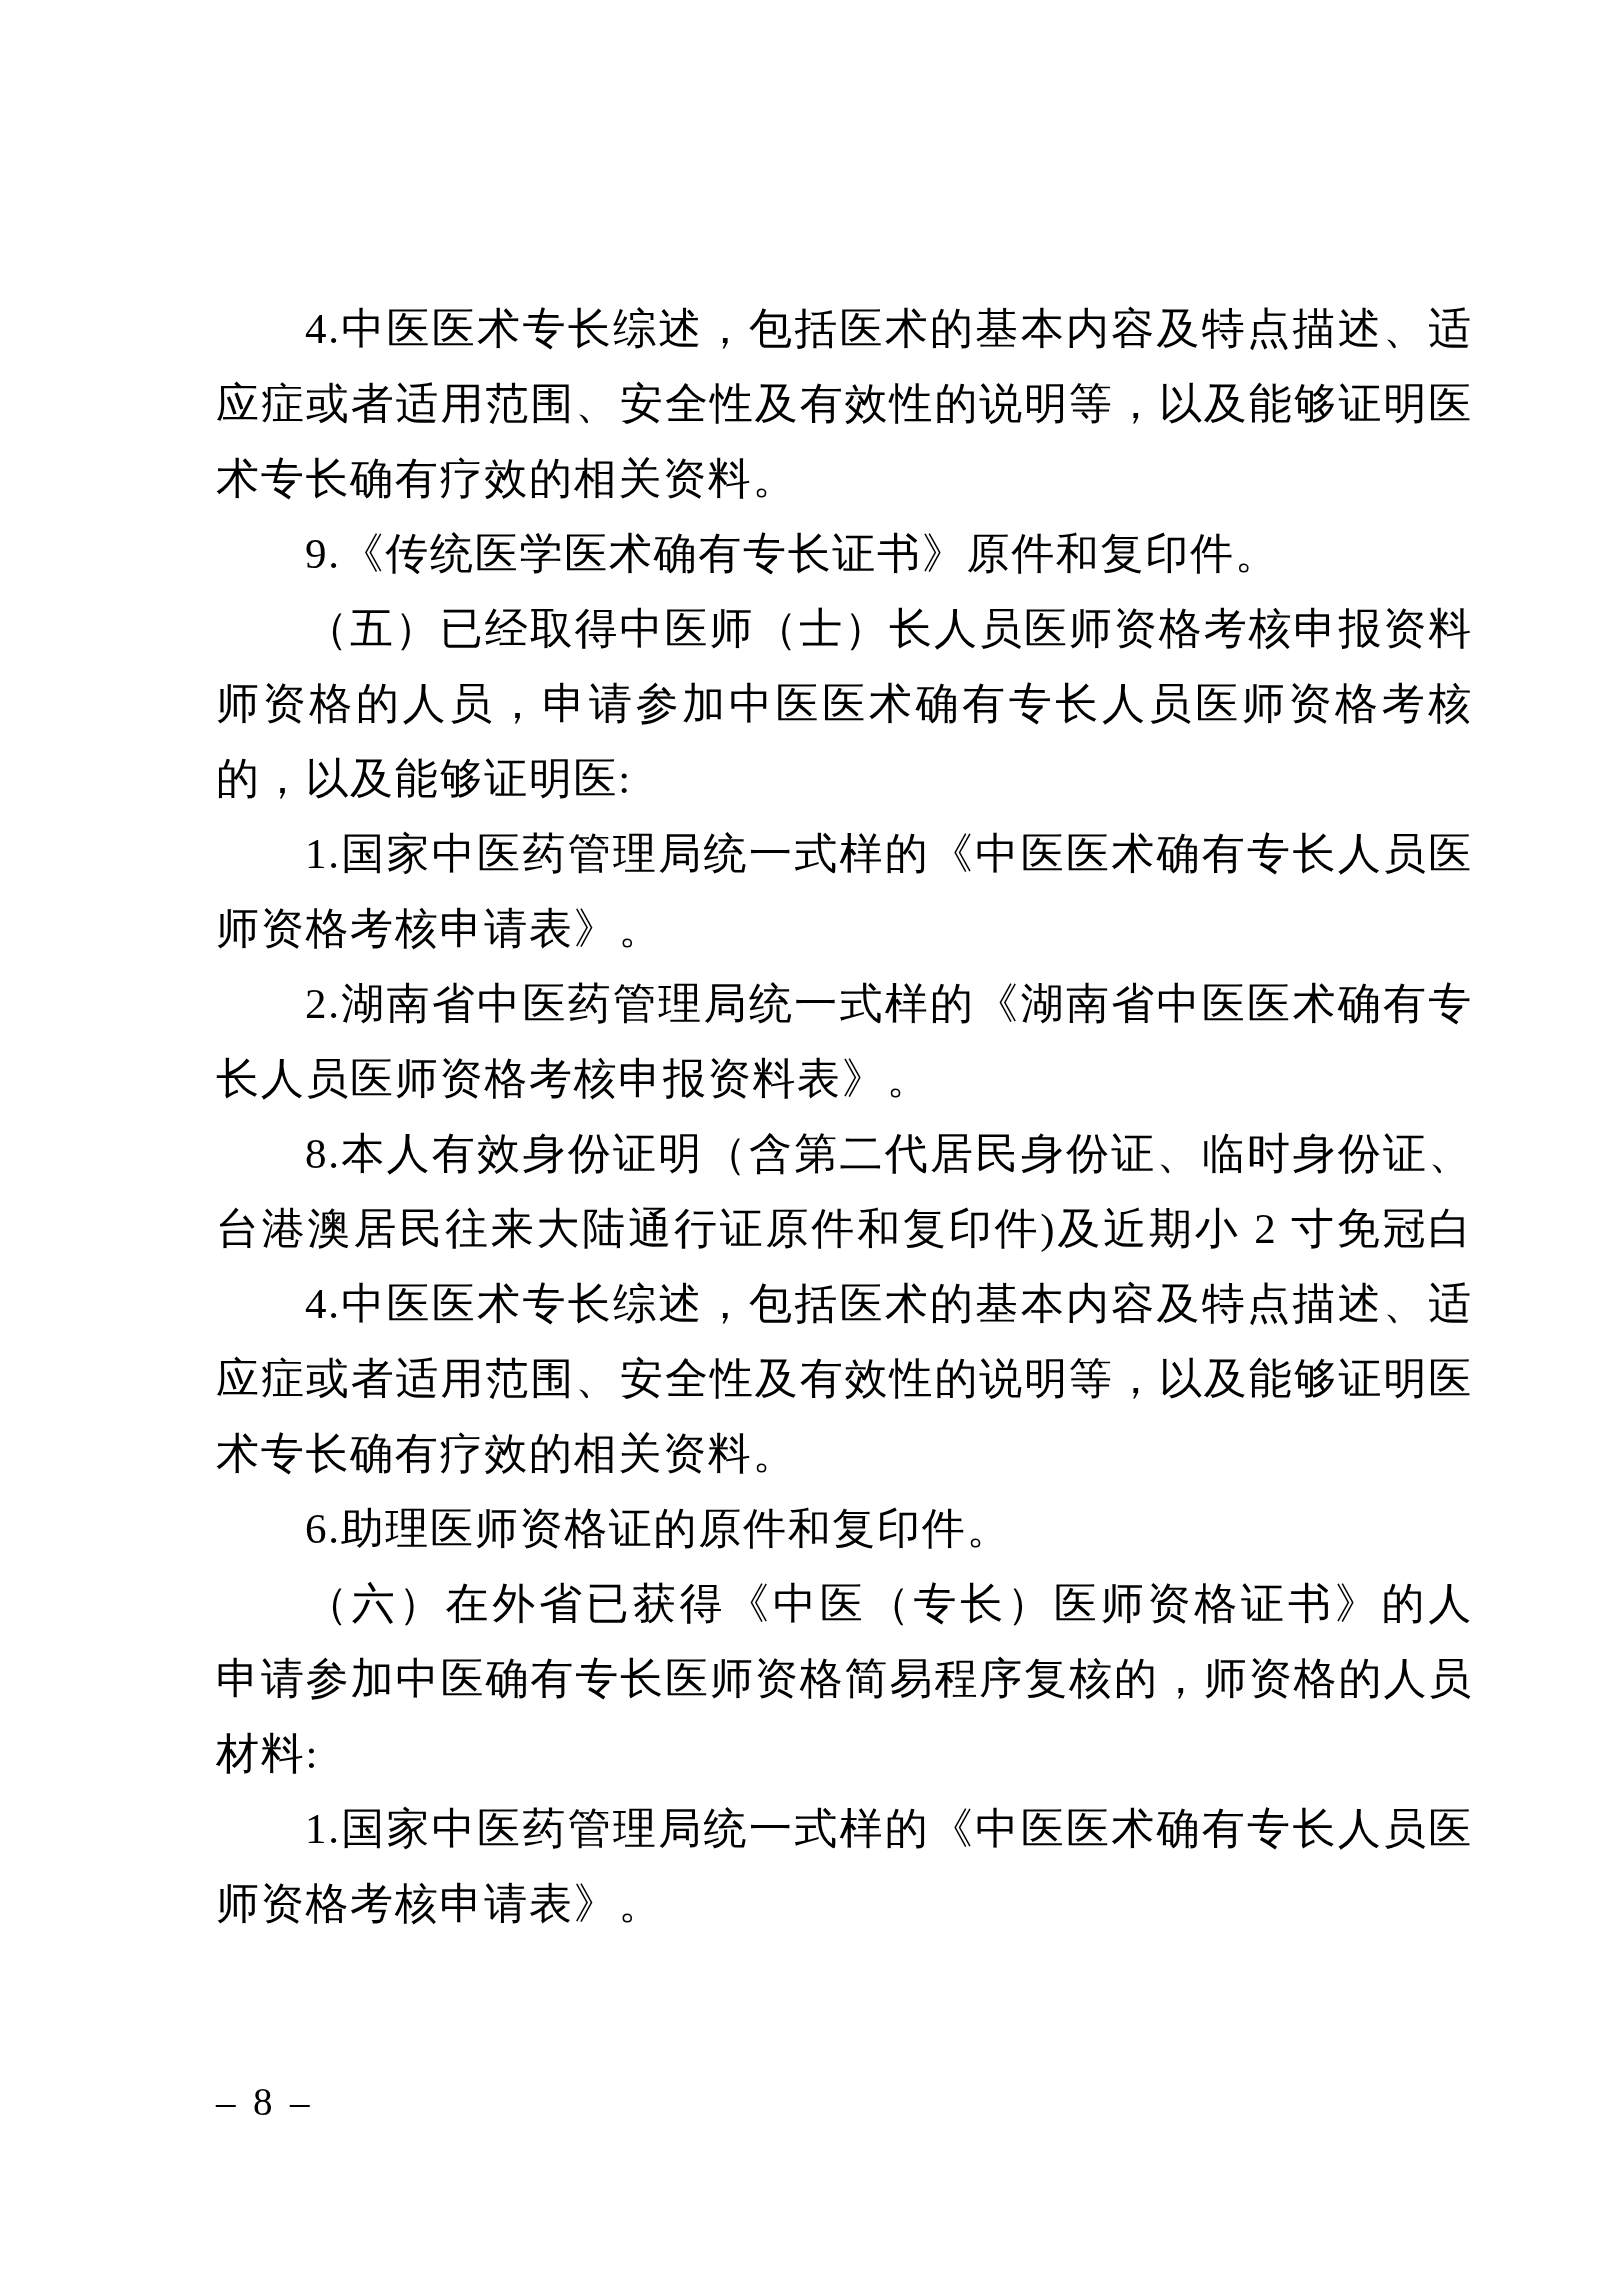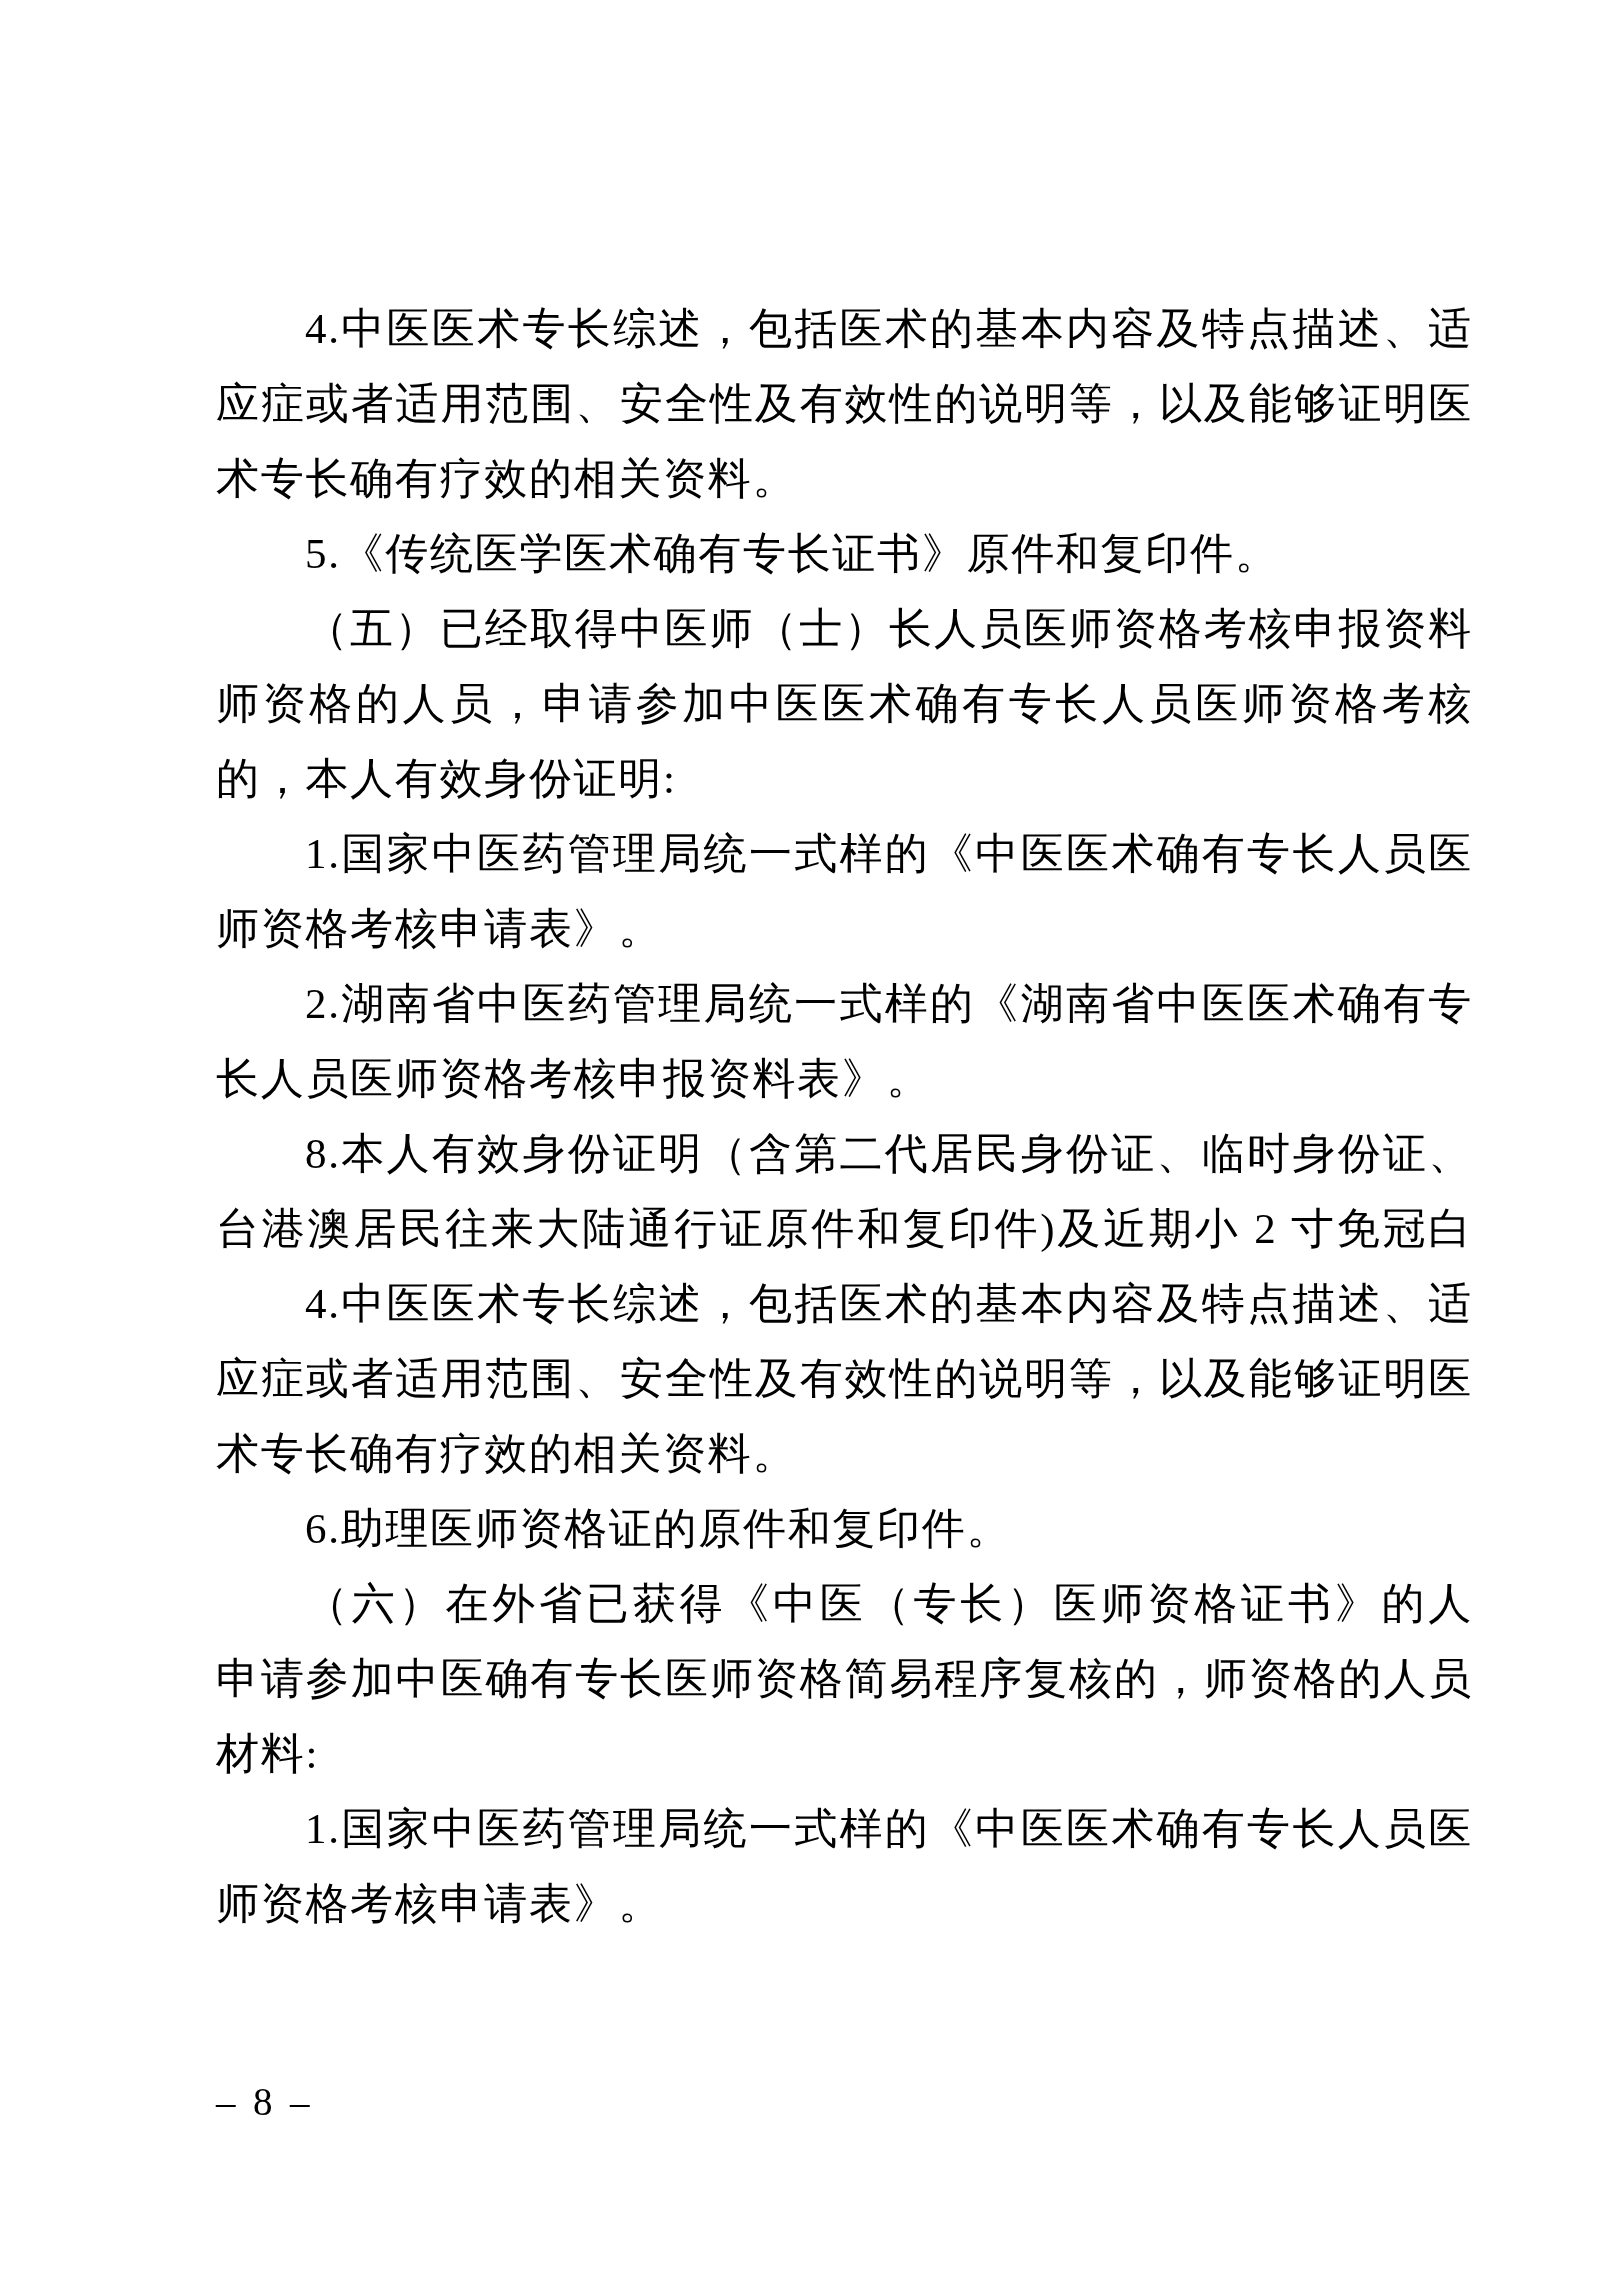--- a/index.html
+++ b/index.html
@@ -49,24 +49,24 @@
   }
 </style>
 </head>
 <body>
 
 <div class="page" style="background: rgb(255, 255, 255); color: rgb(0, 0, 0);">
   <div class="body-text">
       <div class="doc-line indent justify">4.中医医术专长综述，包括医术的基本内容及特点描述、适</div>
       <div class="doc-line justify">应症或者适用范围、安全性及有效性的说明等，以及能够证明医</div>
       <div class="doc-line">术专长确有疗效的相关资料。</div>
-      <div class="doc-line indent">5.《传统医学医术确有专长证书》原件和复印件。</div>
+      <div class="doc-line indent">9.《传统医学医术确有专长证书》原件和复印件。</div>
       <div class="doc-line indent justify">（五）已经取得中医师（士）长人员医师资格考核申报资料表</div>
       <div class="doc-line justify">师资格的人员，申请参加中医医术确有专长人员医师资格考核</div>
-      <div class="doc-line">的，本人有效身份证明:</div>
+      <div class="doc-line">的，以及能够证明医:</div>
       <div class="doc-line indent justify">1.国家中医药管理局统一式样的《中医医术确有专长人员医</div>
       <div class="doc-line">师资格考核申请表》。</div>
       <div class="doc-line indent justify">2.湖南省中医药管理局统一式样的《湖南省中医医术确有专</div>
       <div class="doc-line">长人员医师资格考核申报资料表》。</div>
       <div class="doc-line indent justify">8.本人有效身份证明（含第二代居民身份证、临时身份证、</div>
       <div class="doc-line justify">台港澳居民往来大陆通行证原件和复印件)及近期小 2 寸免冠白</div>
       <div class="doc-line indent justify">4.中医医术专长综述，包括医术的基本内容及特点描述、适</div>
       <div class="doc-line justify">应症或者适用范围、安全性及有效性的说明等，以及能够证明医</div>
       <div class="doc-line">术专长确有疗效的相关资料。</div>
       <div class="doc-line indent">6.助理医师资格证的原件和复印件。</div>

